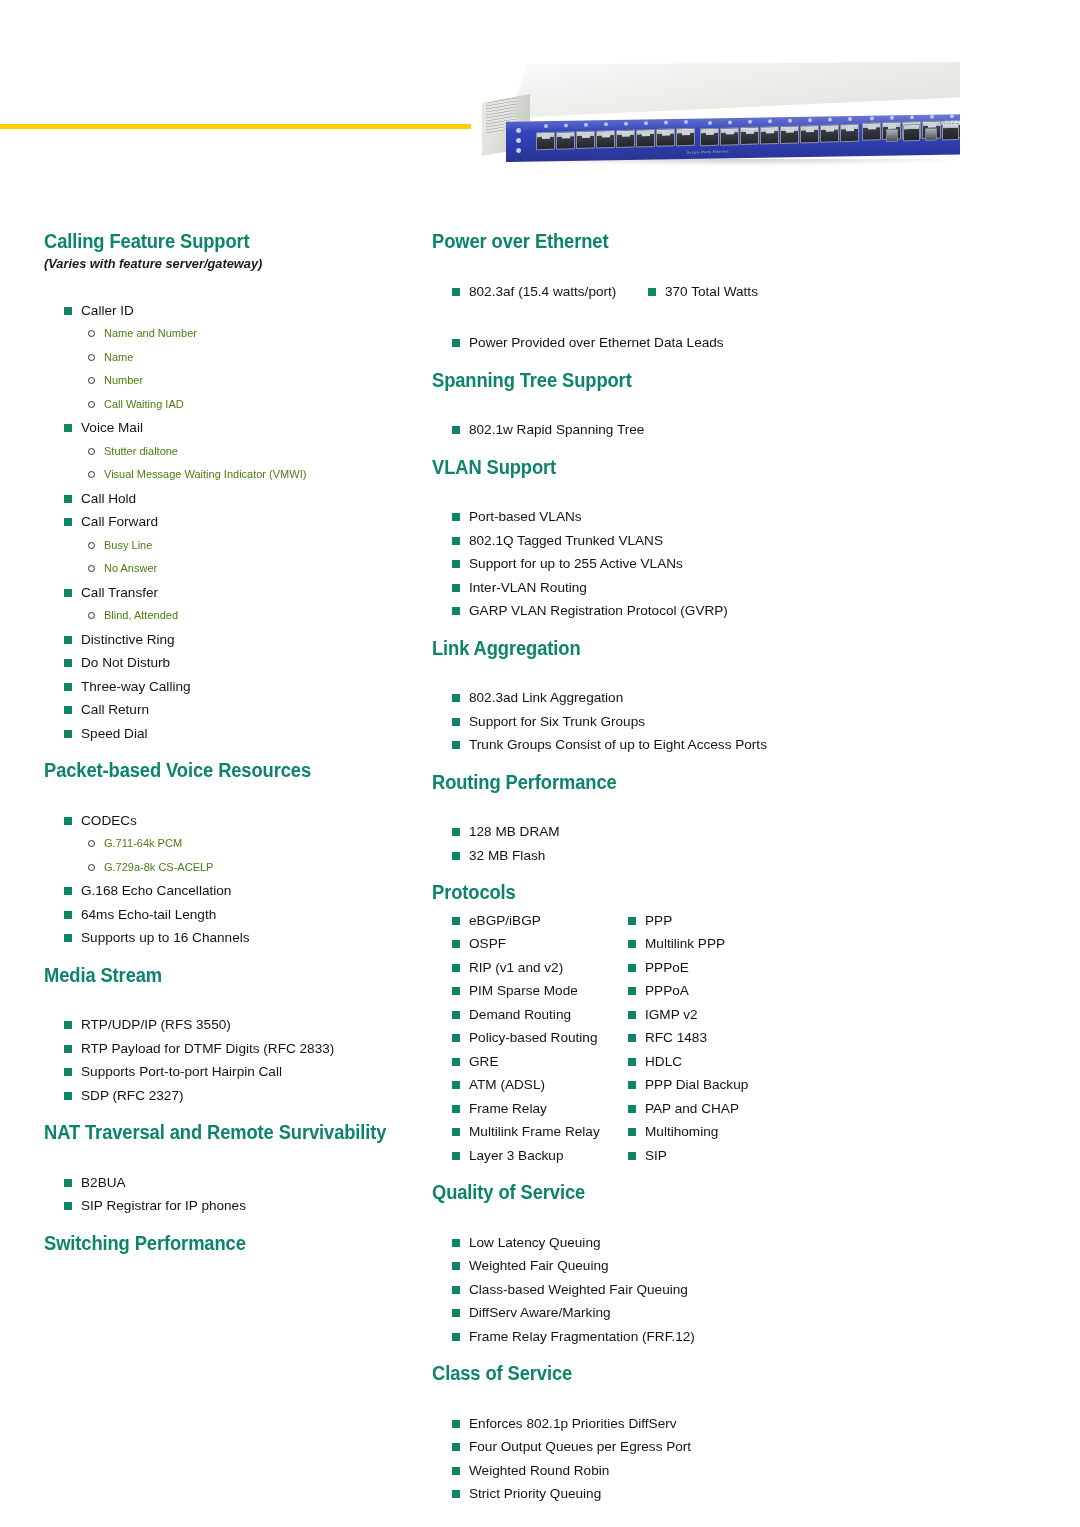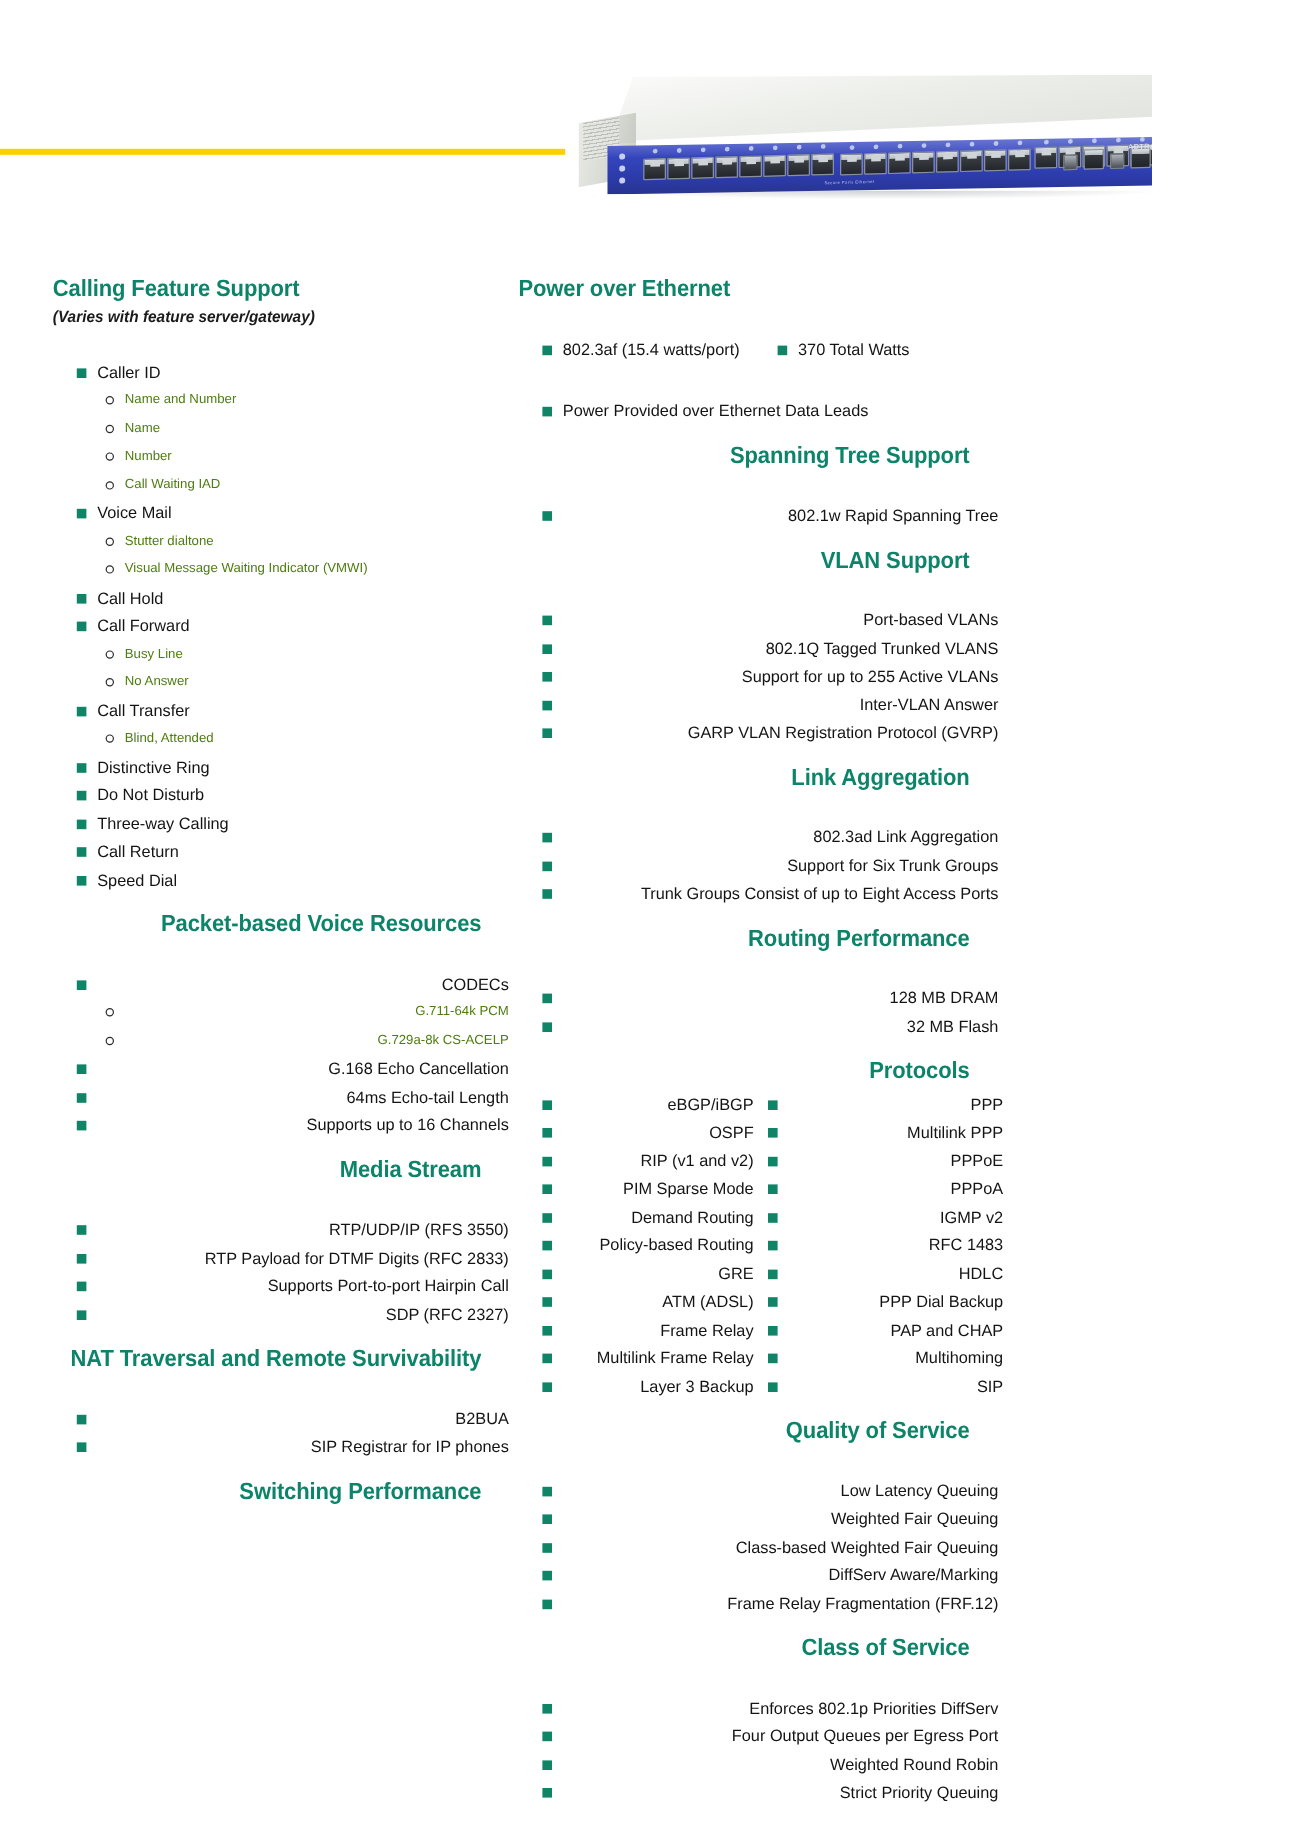--- a/index.html
+++ b/index.html
@@ -217,21 +217,21 @@
     font-size: 19.5px;
     font-weight: bold;
     line-height: 1;
     letter-spacing: -0.1px;
     margin: 0 0 6px 0;
     transform: scaleX(0.94);
     transform-origin: left center;
     white-space: nowrap;
   }
 
-  .section + .section { margin-top: 16px; text-align: right; }
+  .section + .section { margin-top: 16px; }
 
   .subtitle {
     font-style: italic;
     font-weight: bold;
     font-size: 13.5px;
     color: #1a1a1a;
     margin: -2px 0 2px 0;
     transform: scaleX(0.95);
     transform-origin: left center;
   }
@@ -272,21 +272,21 @@
     border: 1.2px solid #2b2b2b;
     border-radius: 50%;
     background: transparent;
   }
 
   
   ul.grid2 {
     list-style: none;
     display: grid;
     grid-template-columns: 196px 196px;
-    column-gap: 12px;
+    column-gap: 0;
   }
   ul.grid2 li.item { margin-left: 20px; }
   ul.grid2 li.item.c2 { margin-left: 0px; }
 
   
   .pair-row {
     display: flex;
   }
   .pair-row li.item:first-child { width: 196px; }
   .pair-row li.item:nth-child(2) { margin-left: 0; }
@@ -506,21 +506,21 @@
           <ul class="items">
             <li class="item"><span class="sq-bullet"></span><span>802.1w Rapid Spanning Tree</span></li>
           </ul>
         </div>
         <div class="section">
           <h2 class="section-title">VLAN Support</h2>
           <ul class="items">
             <li class="item"><span class="sq-bullet"></span><span>Port-based VLANs</span></li>
             <li class="item"><span class="sq-bullet"></span><span>802.1Q Tagged Trunked VLANS</span></li>
             <li class="item"><span class="sq-bullet"></span><span>Support for up to 255 Active VLANs</span></li>
-            <li class="item"><span class="sq-bullet"></span><span>Inter-VLAN Answer</span></li>
+            <li class="item"><span class="sq-bullet"></span><span>Inter-VLAN Routing</span></li>
             <li class="item"><span class="sq-bullet"></span><span>GARP VLAN Registration Protocol (GVRP)</span></li>
           </ul>
         </div>
         <div class="section">
           <h2 class="section-title">Link Aggregation</h2>
           <ul class="items">
             <li class="item"><span class="sq-bullet"></span><span>802.3ad Link Aggregation</span></li>
             <li class="item"><span class="sq-bullet"></span><span>Support for Six Trunk Groups</span></li>
             <li class="item"><span class="sq-bullet"></span><span>Trunk Groups Consist of up to Eight Access Ports</span></li>
           </ul>

